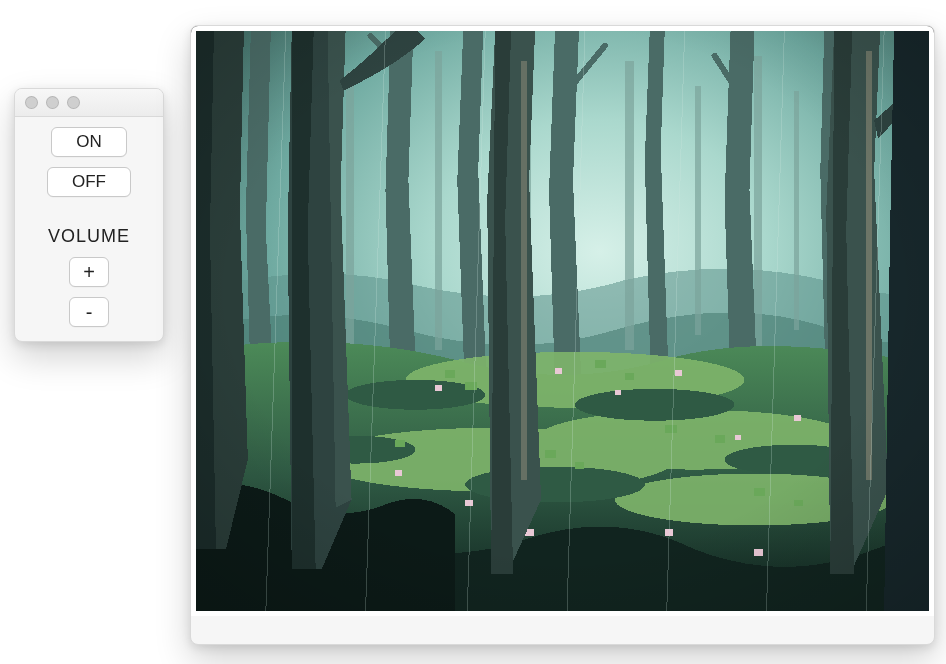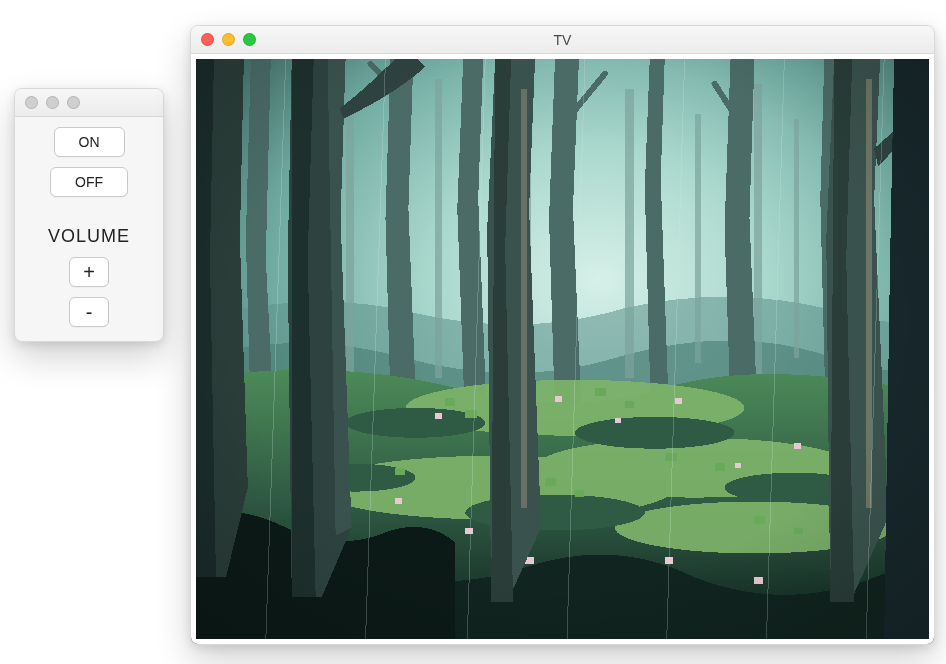--- a/index.html
+++ b/index.html
@@ -78,21 +78,21 @@
     gap: 10px;
   }
   .mac-btn {
     display: inline-flex;
     align-items: center;
     justify-content: center;
     background: var(--btn-bg);
     border: 1px solid var(--btn-border);
     border-radius: 6px;
     padding: 4px 24px;
-    font-size: 14px;
+    font-size: 17px;
     color: #222;
     box-shadow: 0 0.5px 0 rgba(0,0,0,0.05);
     cursor: default;
     user-select: none;
     min-width: 52px;
     height: 30px;
   }
   .vol-label {
     font-size: 18px;
     letter-spacing: 1px;
@@ -128,28 +128,20 @@
   <div class="content">
     <div class="mac-btn">ON</div>
     <div class="mac-btn">OFF</div>
     <div class="vol-label">VOLUME</div>
     <div class="mac-btn square">+</div>
     <div class="mac-btn square">-</div>
   </div>
 </div>
 
 <div id="tv-window" class="window">
-  <div class="titlebar">
-    <div class="traffic">
-      <span class="dot red"></span>
-      <span class="dot yellow"></span>
-      <span class="dot green"></span>
-    </div>
-    <div class="title">TV</div>
-  </div>
   <div class="content">
     <div class="screen">
       <svg class="forest" viewBox="0 0 735 582" preserveAspectRatio="xMidYMid slice" shape-rendering="crispEdges">
         <defs>
           <radialGradient id="fog" cx="55%" cy="38%" r="65%">
             <stop offset="0%" stop-color="#d6f0e8"></stop>
             <stop offset="35%" stop-color="#aad8cd"></stop>
             <stop offset="70%" stop-color="#6ea9a0"></stop>
             <stop offset="100%" stop-color="#3d6861"></stop>
           </radialGradient>

